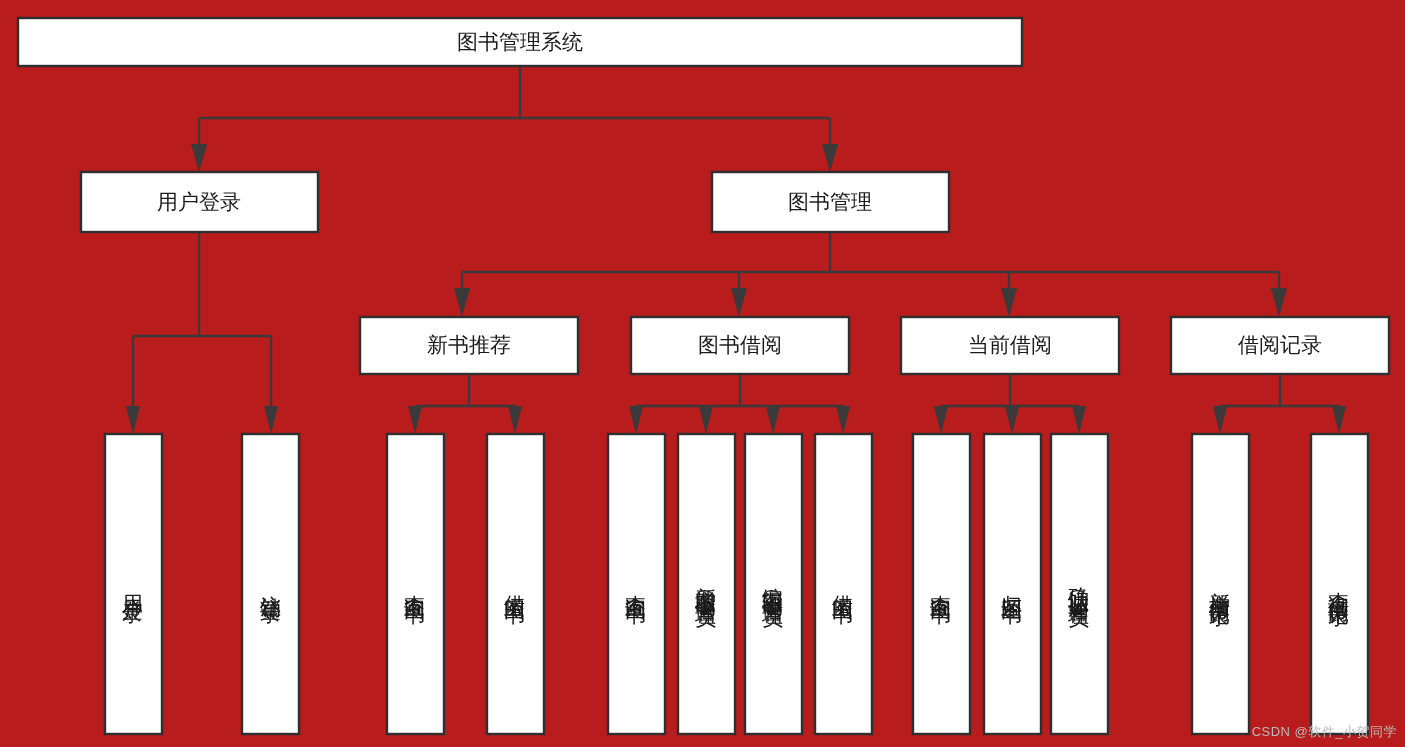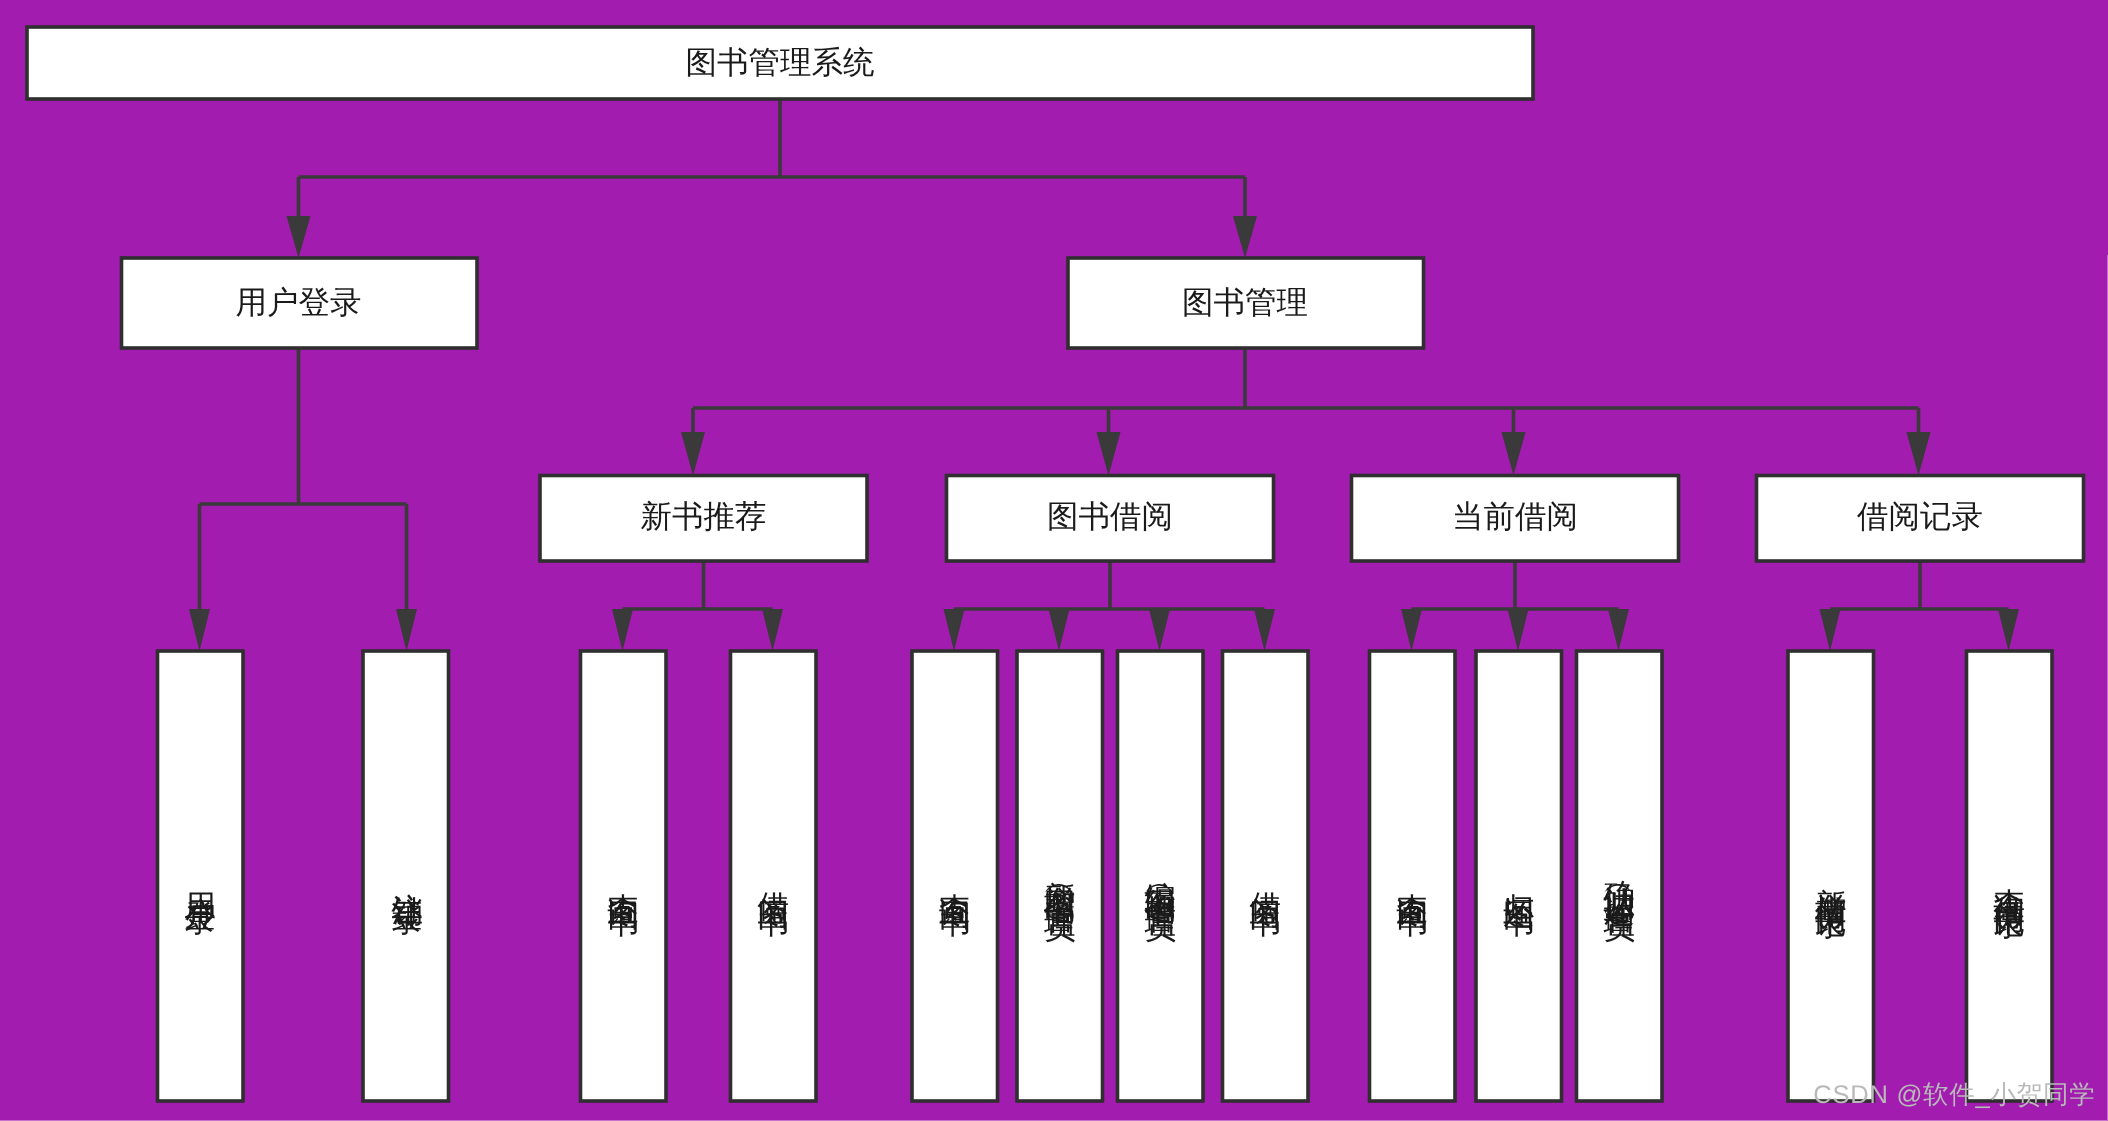--- a/index.html
+++ b/index.html
@@ -10,21 +10,21 @@
   body {
     width: 1405px;
     height: 747px;
     font-family: "Liberation Sans", "DejaVu Sans", sans-serif;
     overflow: hidden;
   }
   #diagram-root {
     position: relative;
     width: 1405px;
     height: 747px;
-    background: #a21caf;
+    background: #b91c1c;
   }
   svg#flow {
     position: absolute;
     left: 0;
     top: 0;
     width: 1405px;
     height: 747px;
   }
   .node-box {
     fill: #ffffff;
@@ -55,21 +55,21 @@
     writing-mode: vertical-rl;
     text-orientation: upright;
     letter-spacing: 3px;
     text-anchor: middle;
   }
   .watermark-text {
     position: absolute;
     right: 8px;
     bottom: 6px;
     font-family: "Liberation Sans", "DejaVu Sans", sans-serif;
-    font-size: 17px;
+    font-size: 13px;
     color: #b9b9b9;
     white-space: nowrap;
     letter-spacing: 0.5px;
   }
 </style>
 </head>
 <body>
 
 <div id="diagram-root">
 

